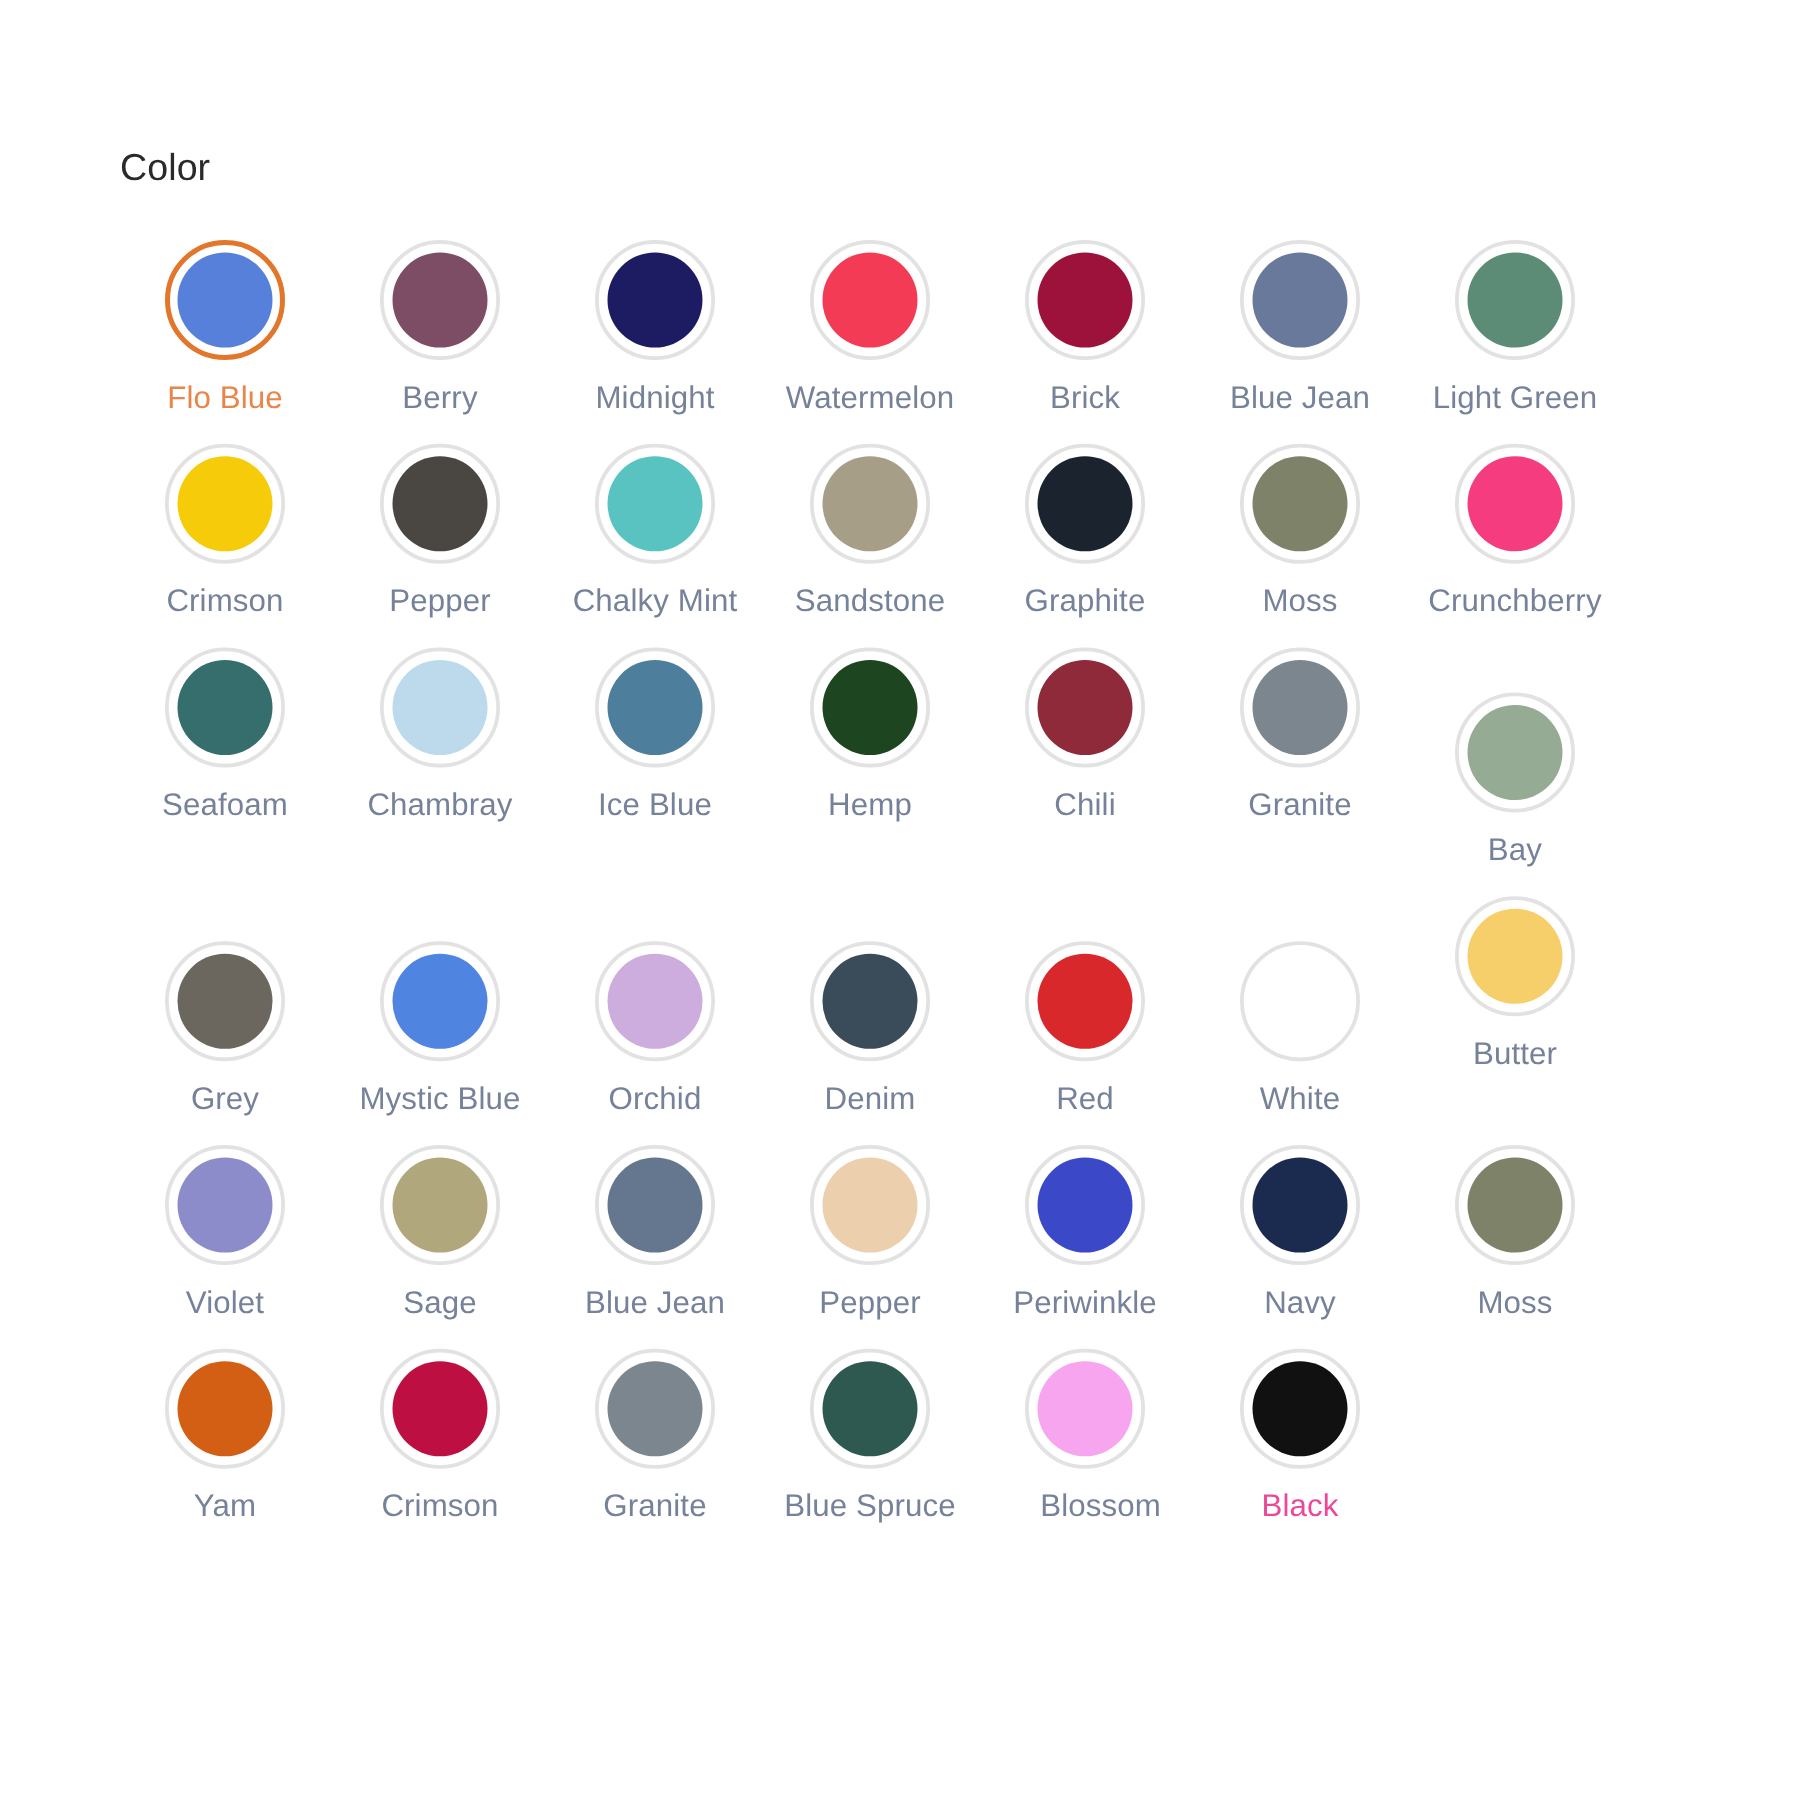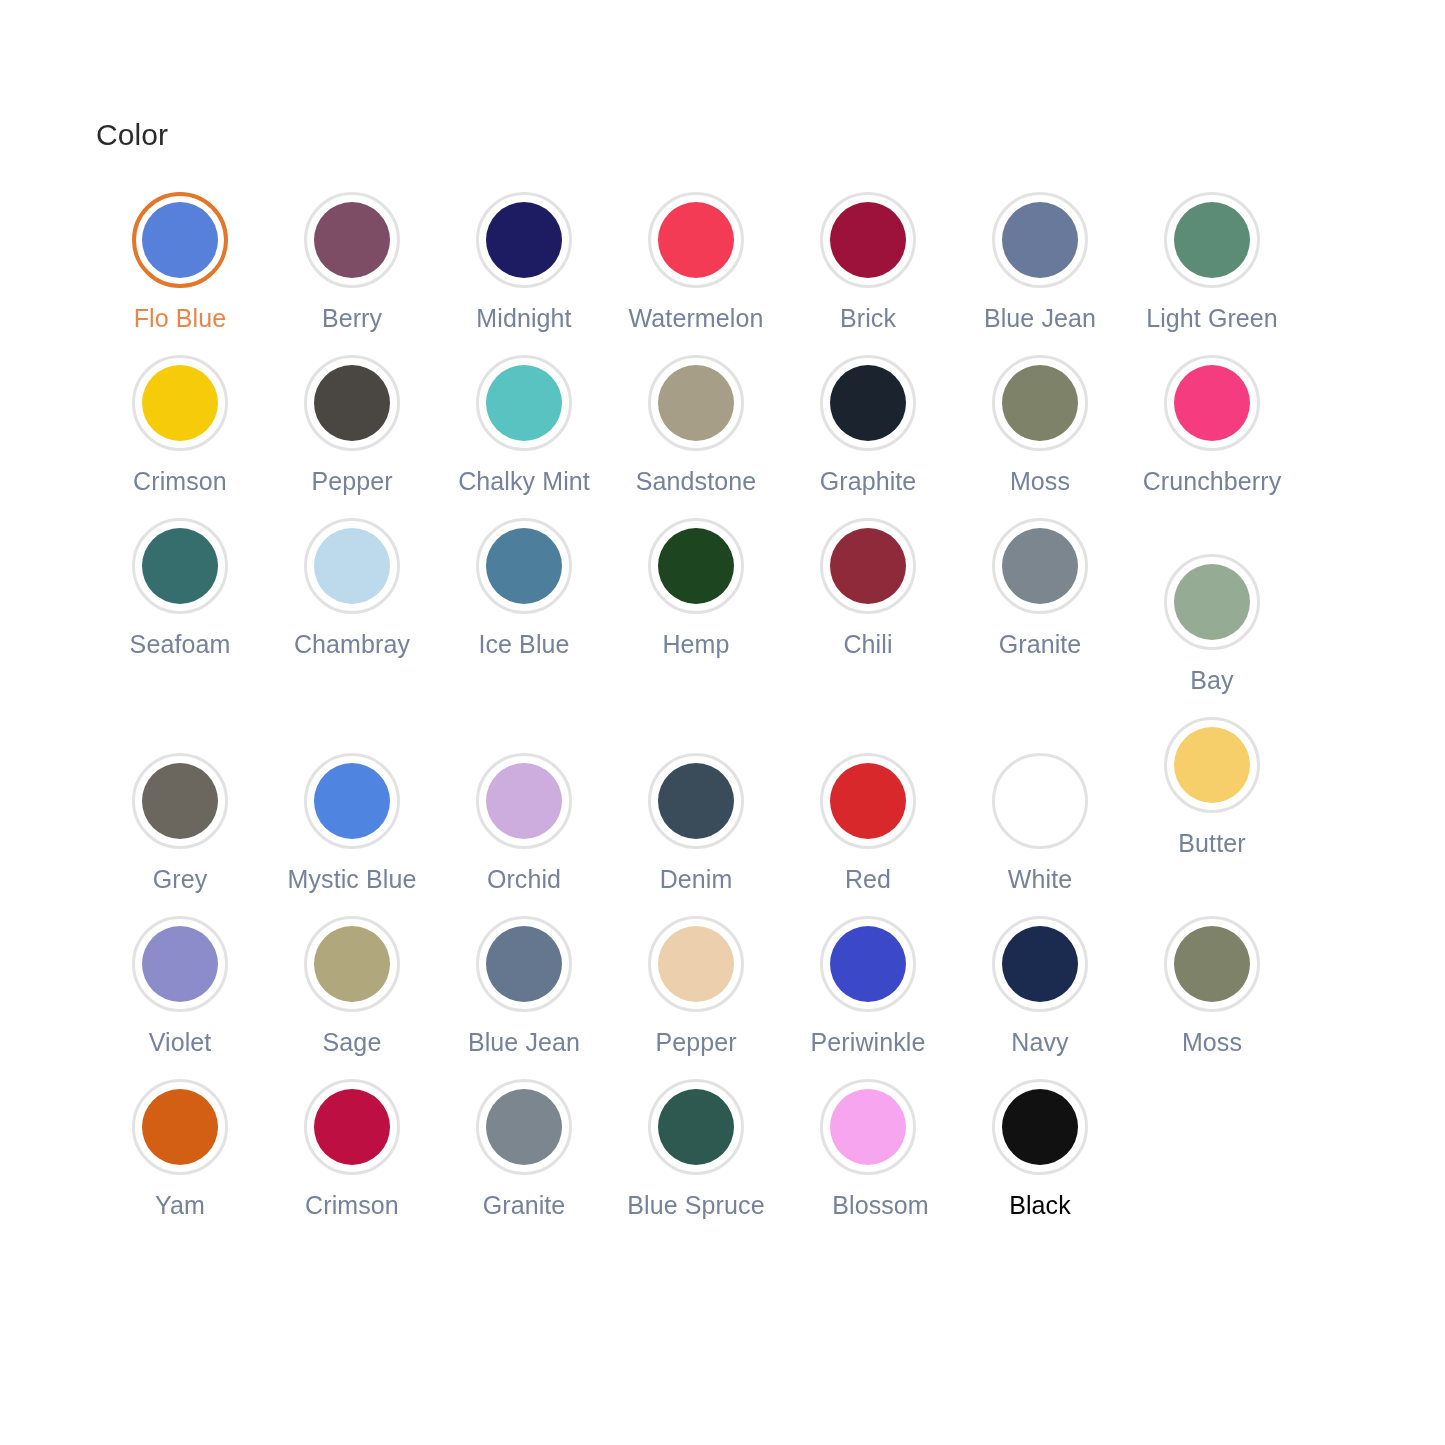--- a/index.html
+++ b/index.html
@@ -352,17 +352,17 @@
       <div class="swatch-cell" role="radio" aria-checked="false">
         <span class="swatch-ring" style="border-color: rgb(226, 226, 226);">
           <span class="swatch-dot" style="background: rgb(246, 165, 238);"></span>
         </span>
         <span class="swatch-label" style="color: rgb(118, 130, 154); margin-left: 25px;">Blossom</span>
       </div>
       <div class="swatch-cell" role="radio" aria-checked="false">
         <span class="swatch-ring" style="border-color: rgb(226, 226, 226);">
           <span class="swatch-dot" style="background: rgb(17, 17, 17);"></span>
         </span>
-        <span class="swatch-label" style="color: #000000;">Black</span>
+        <span class="swatch-label" style="color: #ec4899;">Black</span>
       </div>
     </div>
 
 </div>
 
 </body></html>

